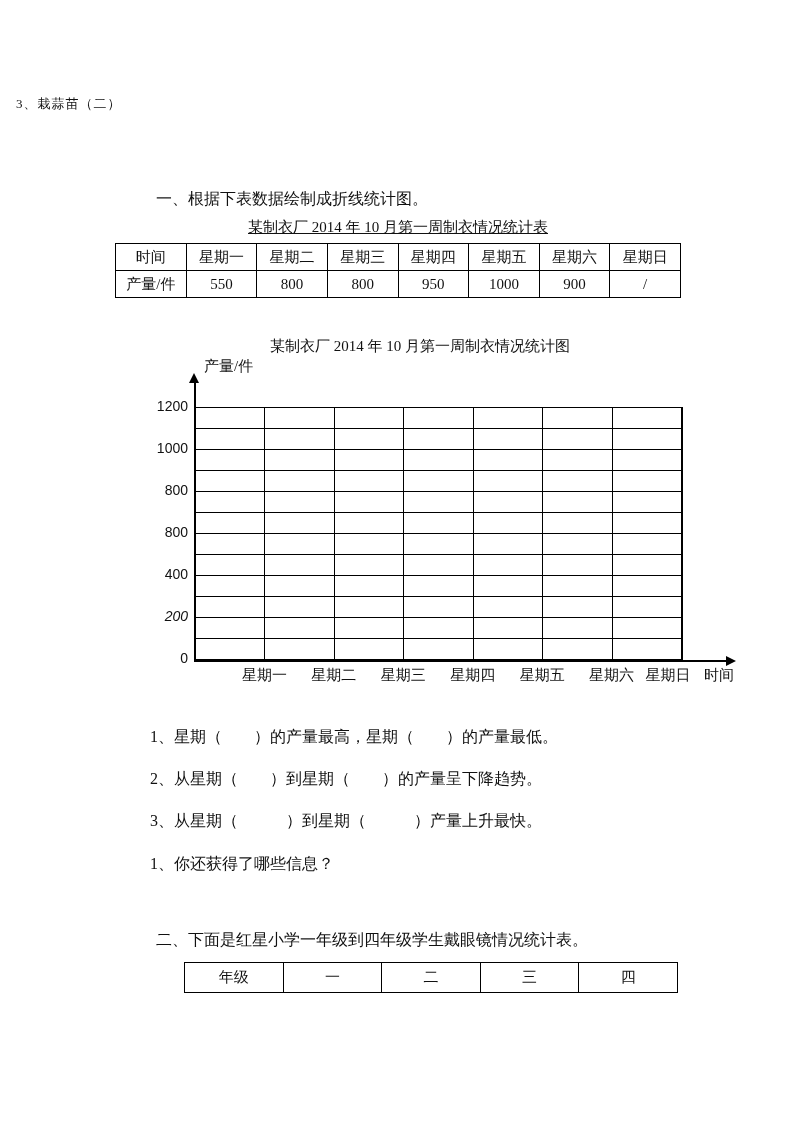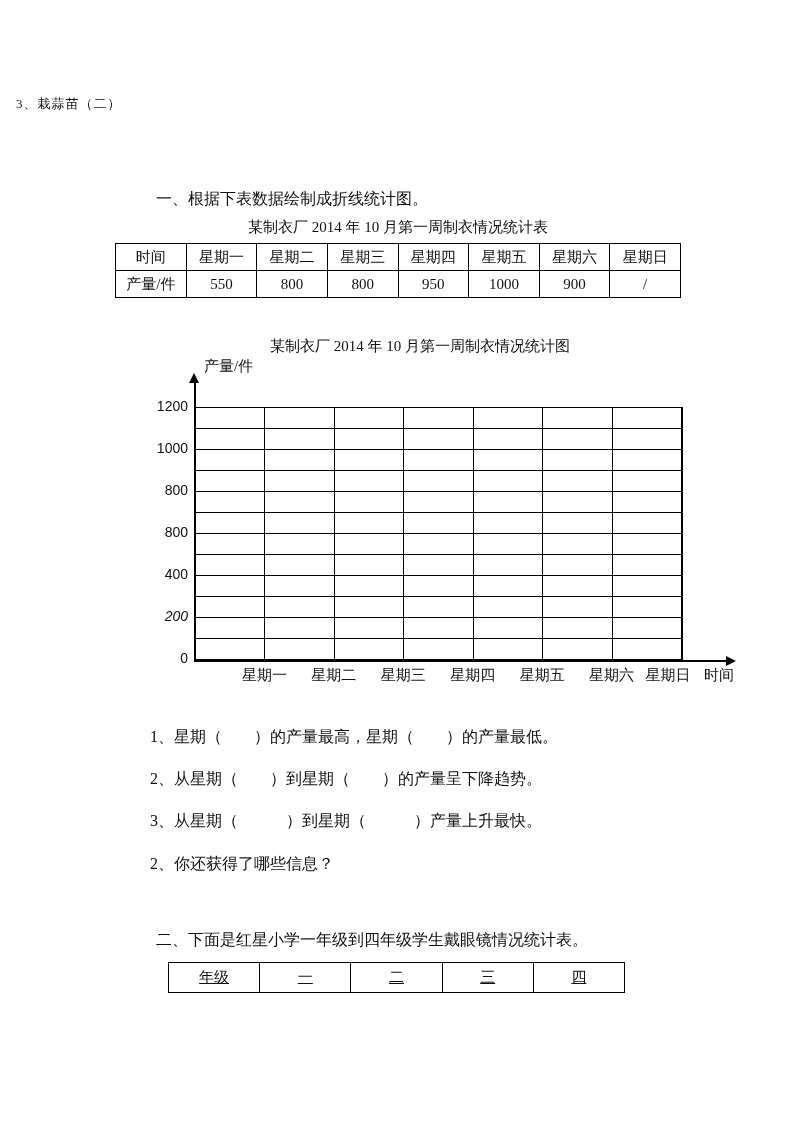--- a/index.html
+++ b/index.html
@@ -1,26 +1,26 @@
 <!DOCTYPE html>
 <html><head>
 <meta charset="utf-8">
 <style>
   html,body{margin:0;padding:0;background:#fff;}
   .page{position:relative;width:793px;height:1122px;background:#ffffff;overflow:hidden;
         font-family:"Liberation Serif","DejaVu Serif",serif;color:#111;}
   .title{position:absolute;top:95px;left:16px;width:100%;text-align:left;
          font-size:13px;letter-spacing:1px;}
   .h1{position:absolute;left:156px;top:189px;font-size:16px;}
-  .caption{position:absolute;left:115px;top:218px;width:566px;text-align:center;font-size:15px;}
+  .caption{position:absolute;left:115px;top:218px;width:566px;text-align:center;font-size:15px;text-decoration:underline;}
   table{border-collapse:collapse;position:absolute;table-layout:fixed;}
   td{border:1px solid #000;text-align:center;font-size:15px;padding:0;overflow:hidden;}
   #table1{left:115px;top:243px;width:566px;}
   #table1 td{height:26px;}
-  #table2{left:168px;top:962px;width:457px;text-decoration:underline;}
+  #table2{left:184px;top:962px;width:494px;}
   #table2 td{height:29px;}
   .chart{position:absolute;left:0;top:330px;width:793px;height:365px;}
   .chart-title{position:absolute;left:47px;top:7px;width:746px;text-align:center;font-size:15px;}
   .ylab{position:absolute;left:204px;top:27px;font-size:15px;}
   .yaxis{position:absolute;left:194px;top:52px;width:2px;height:280px;background:#000;}
   .yarrow{position:absolute;left:189px;top:43px;width:0;height:0;
           border-left:5px solid transparent;border-right:5px solid transparent;
           border-bottom:10px solid #000;}
   .grid{position:absolute;left:195px;top:77px;width:486px;height:252px;
         box-sizing:content-box;border:1px solid #000;background-color:#fff;
@@ -99,21 +99,21 @@
         <div class="xlab" style="left: 542.15px;">星期五</div>
         <div class="xlab" style="left: 611.58px;">星期六</div>
         <div class="xlab" style="left: 668.01px;">星期日</div>
       </div>
     <div class="xlab" id="xaxis-name" style="left:719px;">时间</div>
   </div>
 
   <div class="q" id="q0">1、星期（　　）的产量最高，星期（　　）的产量最低。</div>
   <div class="q" id="q1">2、从星期（　　）到星期（　　）的产量呈下降趋势。</div>
   <div class="q" id="q2">3、从星期（　　　）到星期（　　　）产量上升最快。</div>
-  <div class="q" id="q3">2、你还获得了哪些信息？</div>
+  <div class="q" id="q3">1、你还获得了哪些信息？</div>
 
   <div class="h2">二、下面是红星小学一年级到四年级学生戴眼镜情况统计表。</div>
 
   <table id="table2">
     <tbody id="table2-body">
         <tr>
           <td>年级</td>
           <td>一</td>
           <td>二</td>
           <td>三</td>

